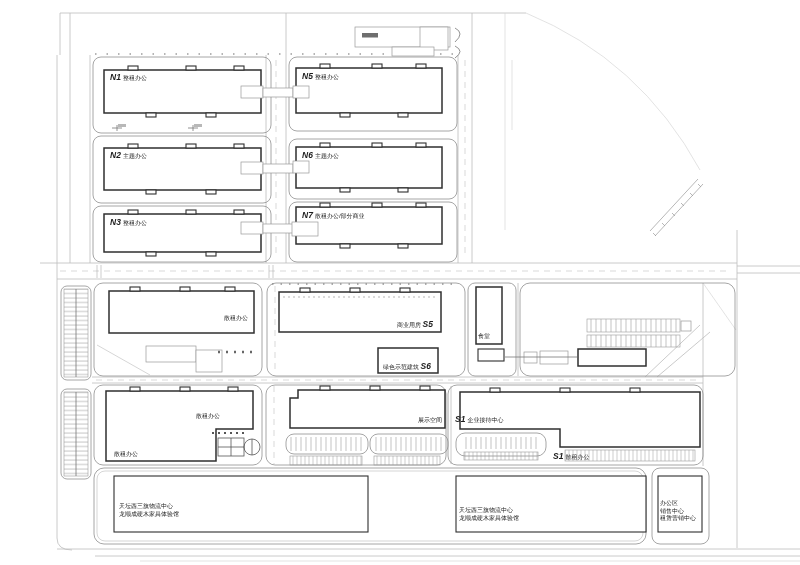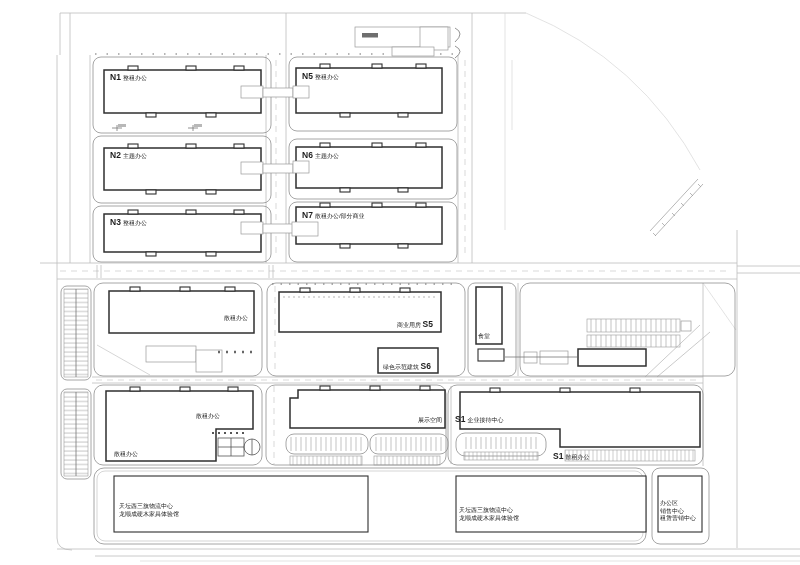--- a/index.html
+++ b/index.html
@@ -10,21 +10,21 @@
   .rd2{stroke:#d7d7d7;stroke-width:.7;fill:none;}
   .dash{stroke:#c9c9c9;stroke-width:.7;fill:none;stroke-dasharray:6 5;}
   .pc{stroke:var(--parcel-line,#8f8f8f);stroke-width:.8;fill:none;}
   .pc2{stroke:#bbbbbb;stroke-width:.6;fill:none;}
   .bd{stroke:var(--building-outline,#2f2f2f);stroke-width:1.5;fill:#ffffff;}
   .bd2{stroke:var(--building-outline,#2f2f2f);stroke-width:1.1;fill:#ffffff;}
   .lt{stroke:#777777;stroke-width:.8;fill:none;}
   .lt2{stroke:#999999;stroke-width:.7;fill:#ffffff;}
   .hatchbox{stroke:#9a9a9a;stroke-width:.6;}
   .lbl{position:absolute;font-size:6px;line-height:1.25;color:#1c1c1c;white-space:nowrap;}
-  .lbl .big{font-size:8.5px;font-weight:bold;margin-right:2px;letter-spacing:0;}
+  .lbl .big{font-size:8.5px;font-weight:bold;margin-right:2px;letter-spacing:0;font-style:italic;}
   .ralign{text-align:right;}
 </style>
 </head>
 <body>
 
 <div id="plan">
 
 <svg width="800" height="565" viewBox="0 0 800 565">
   <defs>
     <pattern id="ph" width="5" height="14" patternUnits="userSpaceOnUse">

